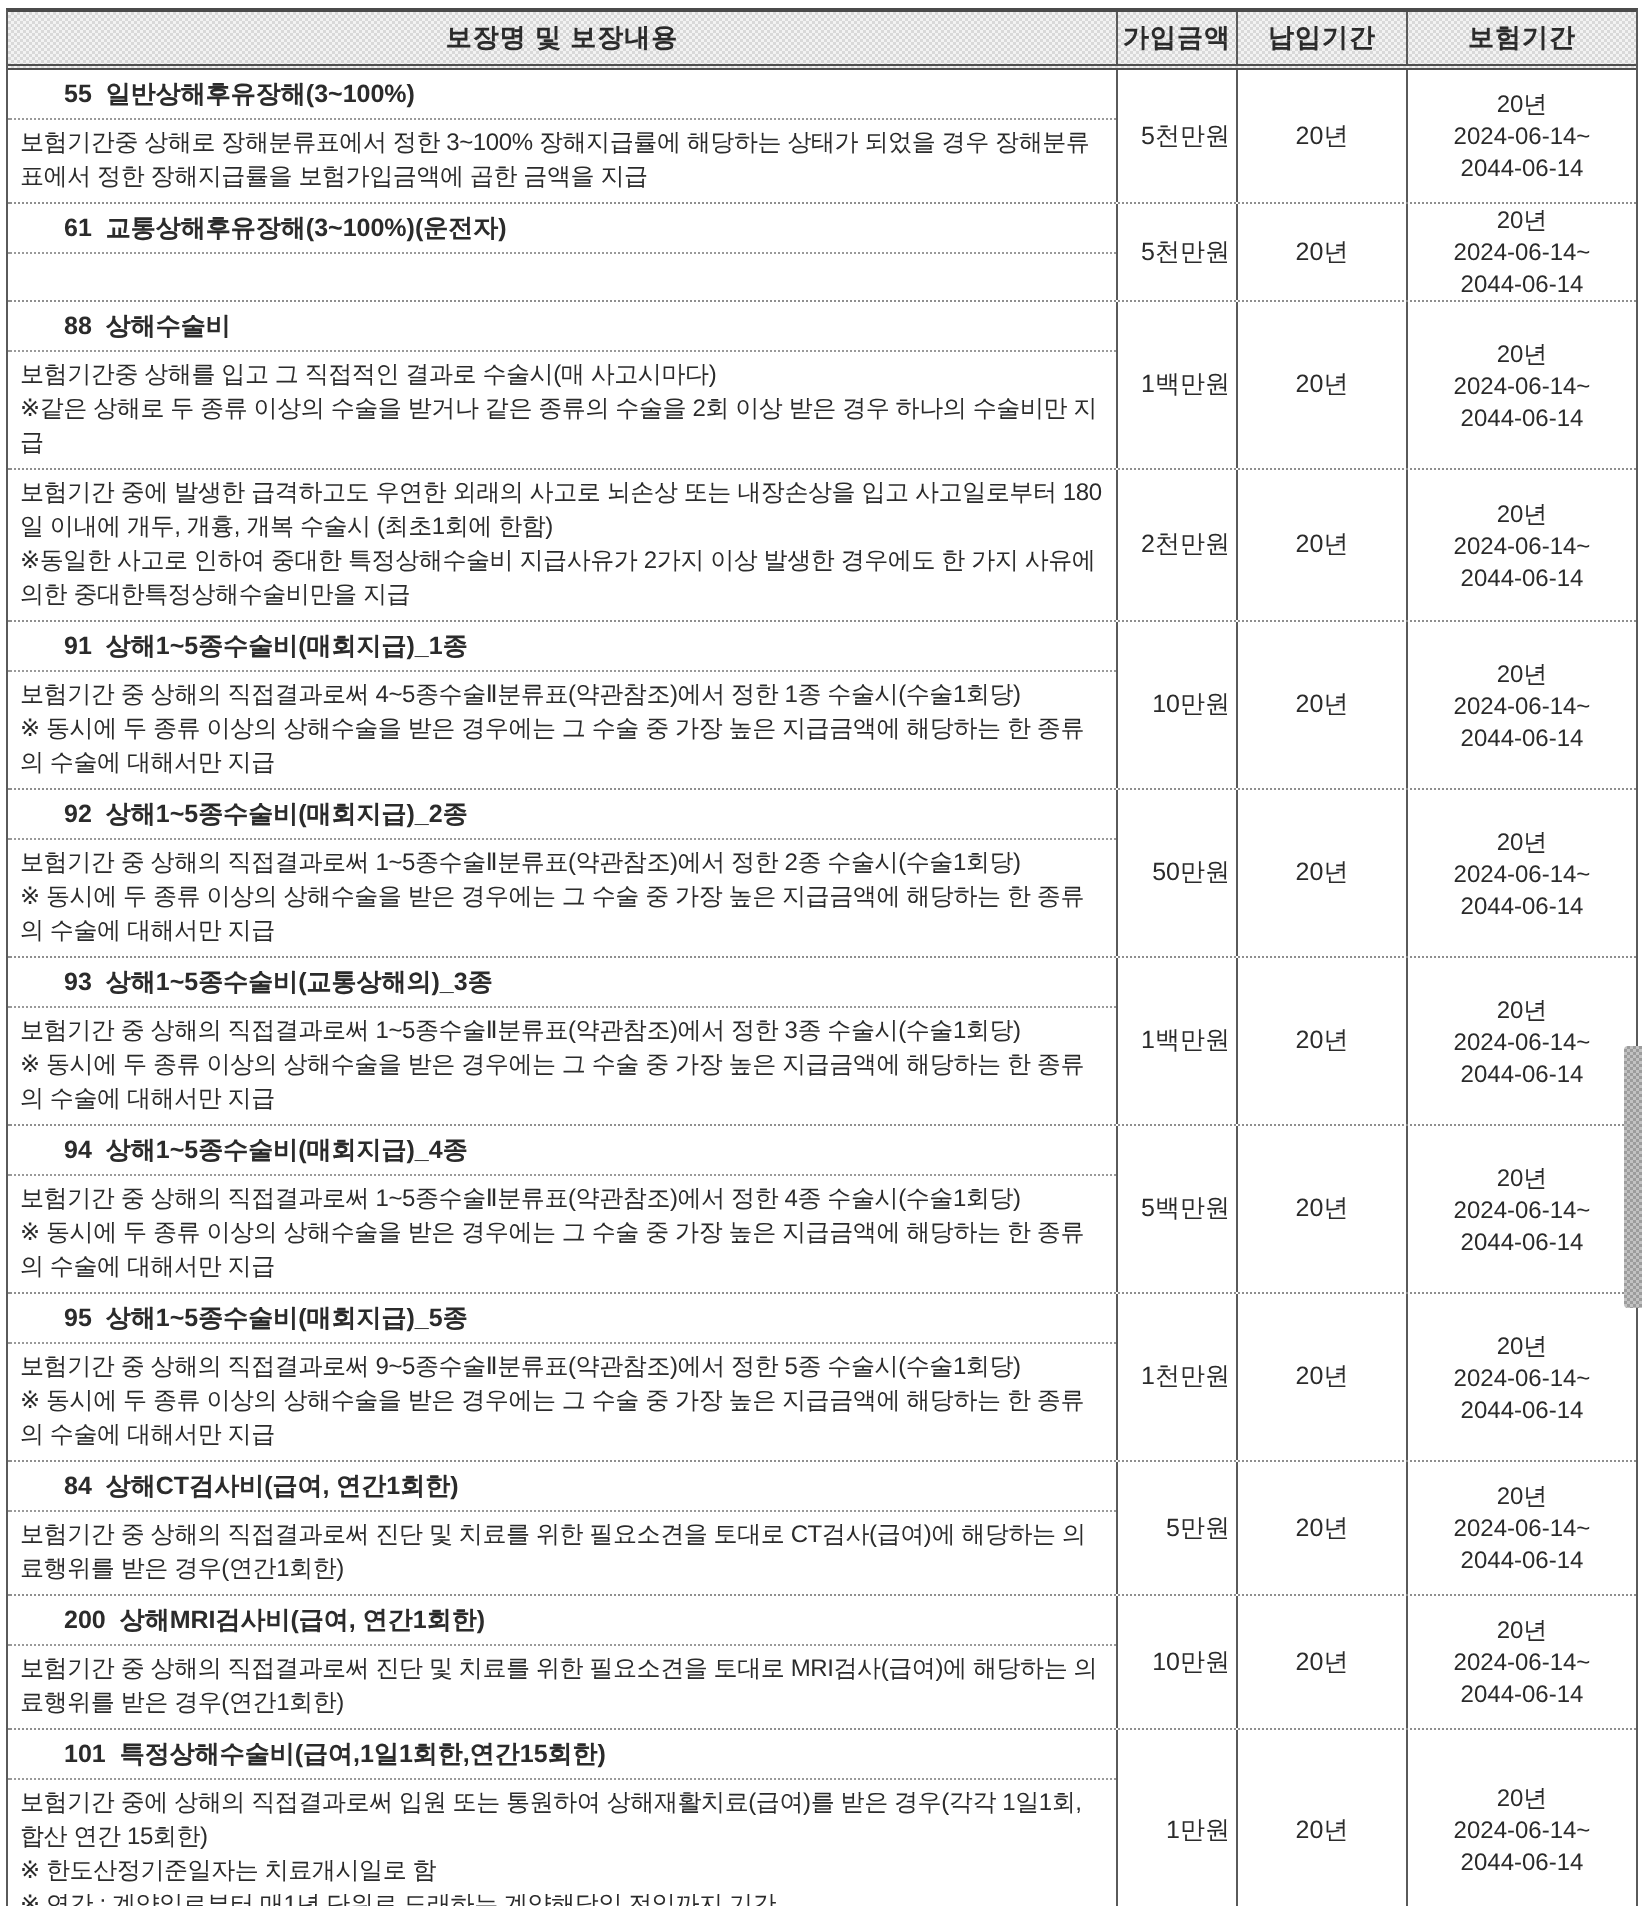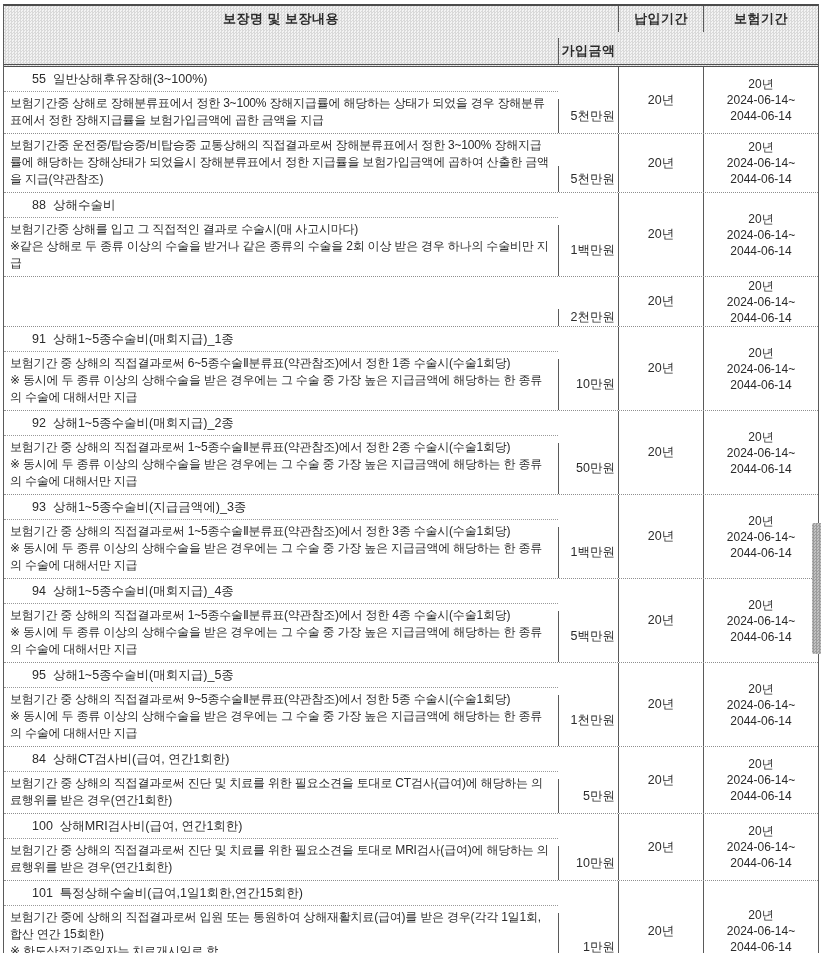--- a/index.html
+++ b/index.html
@@ -18,28 +18,28 @@
     display:flex;align-items:stretch;
     background:repeating-conic-gradient(#d9d9d9 0% 25%, #f3f3f3 0% 50%) 0 0/3px 3px;
     border-bottom:3px double #4f4f4f;
     font-weight:bold;font-size:13px;
   }
   .header-row .hcell{
     display:flex;align-items:center;justify-content:center;
     height:26px;text-align:left;letter-spacing:0.5px;
   }
   .col1{width:554px;}
-  .col2{width:60px;border-left:1px solid #5a5a5a;box-sizing:border-box;margin-top:32px;}
+  .col2{width:60px;border-left:1px solid #5a5a5a;box-sizing:border-box;}
   .col3{width:85px;border-left:1px solid #5a5a5a;box-sizing:border-box;}
   .col4{flex:1;border-left:1px solid #5a5a5a;box-sizing:border-box;}
   .block{display:flex;align-items:stretch;}
   .block + .block{border-top:1px dotted #8f8f8f;}
   .block .left{width:554px;}
   .row-title{
-    font-weight:normal;font-size:12.5px;
+    font-weight:bold;font-size:12.5px;
     padding:4px 6px 3px 28px;
     border-bottom:1px dotted #9a9a9a;
   }
   .row-title .row-no{margin-right:7px;}
   .row-desc{
     font-size:12px;line-height:17px;
     padding:3px 7px 4px 6px;
     white-space:pre-line;
     letter-spacing:-0.2px;
   }
@@ -77,21 +77,23 @@
     </div>
     <div class="vcell amount-cell col2">5천만원</div>
     <div class="vcell col3">20년</div>
     <div class="vcell period-cell col4">20년
 2024-06-14~
 2044-06-14</div>
   </div>
 
   <div class="block">
     <div class="left">
-      <div class="row-desc">보험기간중 운전중/탑승중/비탑승중 교통상해의 직접결과로써 장해분류표에서 정한 3~100% 장해지급률에 해당하는 장해상태가 되었을시 장해분류표에서 정한 지급률을 보험가입금액에 곱하여 산출한 금액을 지급(약관참조)</div>
+      <div class="row-title">
+        <span class="row-no">61</span><span>교통상해후유장해(3~100%)(운전자)</span>
+      </div>
     </div>
     <div class="vcell amount-cell col2">5천만원</div>
     <div class="vcell col3">20년</div>
     <div class="vcell period-cell col4">20년
 2024-06-14~
 2044-06-14</div>
   </div>
 
   <div class="block">
     <div class="left">
@@ -103,34 +105,36 @@
     </div>
     <div class="vcell amount-cell col2">1백만원</div>
     <div class="vcell col3">20년</div>
     <div class="vcell period-cell col4">20년
 2024-06-14~
 2044-06-14</div>
   </div>
 
   <div class="block">
     <div class="left">
+      <div class="row-desc">보험기간 중에 발생한 급격하고도 우연한 외래의 사고로 뇌손상 또는 내장손상을 입고 사고일로부터 180일 이내에 개두, 개흉, 개복 수술시 (최초1회에 한함)
+※동일한 사고로 인하여 중대한 특정상해수술비 지급사유가 2가지 이상 발생한 경우에도 한 가지 사유에 의한 중대한특정상해수술비만을 지급</div>
     </div>
     <div class="vcell amount-cell col2">2천만원</div>
     <div class="vcell col3">20년</div>
     <div class="vcell period-cell col4">20년
 2024-06-14~
 2044-06-14</div>
   </div>
 
   <div class="block">
     <div class="left">
       <div class="row-title">
         <span class="row-no">91</span><span>상해1~5종수술비(매회지급)_1종</span>
       </div>
-      <div class="row-desc">보험기간 중 상해의 직접결과로써 6~5종수술Ⅱ분류표(약관참조)에서 정한 1종 수술시(수술1회당)
+      <div class="row-desc">보험기간 중 상해의 직접결과로써 4~5종수술Ⅱ분류표(약관참조)에서 정한 1종 수술시(수술1회당)
 ※ 동시에 두 종류 이상의 상해수술을 받은 경우에는 그 수술 중 가장 높은 지급금액에 해당하는 한 종류의 수술에 대해서만 지급</div>
     </div>
     <div class="vcell amount-cell col2">10만원</div>
     <div class="vcell col3">20년</div>
     <div class="vcell period-cell col4">20년
 2024-06-14~
 2044-06-14</div>
   </div>
 
   <div class="block">
@@ -144,21 +148,21 @@
     <div class="vcell amount-cell col2">50만원</div>
     <div class="vcell col3">20년</div>
     <div class="vcell period-cell col4">20년
 2024-06-14~
 2044-06-14</div>
   </div>
 
   <div class="block">
     <div class="left">
       <div class="row-title">
-        <span class="row-no">93</span><span>상해1~5종수술비(지급금액에)_3종</span>
+        <span class="row-no">93</span><span>상해1~5종수술비(교통상해의)_3종</span>
       </div>
       <div class="row-desc">보험기간 중 상해의 직접결과로써 1~5종수술Ⅱ분류표(약관참조)에서 정한 3종 수술시(수술1회당)
 ※ 동시에 두 종류 이상의 상해수술을 받은 경우에는 그 수술 중 가장 높은 지급금액에 해당하는 한 종류의 수술에 대해서만 지급</div>
     </div>
     <div class="vcell amount-cell col2">1백만원</div>
     <div class="vcell col3">20년</div>
     <div class="vcell period-cell col4">20년
 2024-06-14~
 2044-06-14</div>
   </div>
@@ -203,21 +207,21 @@
     <div class="vcell amount-cell col2">5만원</div>
     <div class="vcell col3">20년</div>
     <div class="vcell period-cell col4">20년
 2024-06-14~
 2044-06-14</div>
   </div>
 
   <div class="block">
     <div class="left">
       <div class="row-title">
-        <span class="row-no">100</span><span>상해MRI검사비(급여, 연간1회한)</span>
+        <span class="row-no">200</span><span>상해MRI검사비(급여, 연간1회한)</span>
       </div>
       <div class="row-desc">보험기간 중 상해의 직접결과로써 진단 및 치료를 위한 필요소견을 토대로 MRI검사(급여)에 해당하는 의료행위를 받은 경우(연간1회한)</div>
     </div>
     <div class="vcell amount-cell col2">10만원</div>
     <div class="vcell col3">20년</div>
     <div class="vcell period-cell col4">20년
 2024-06-14~
 2044-06-14</div>
   </div>
 

